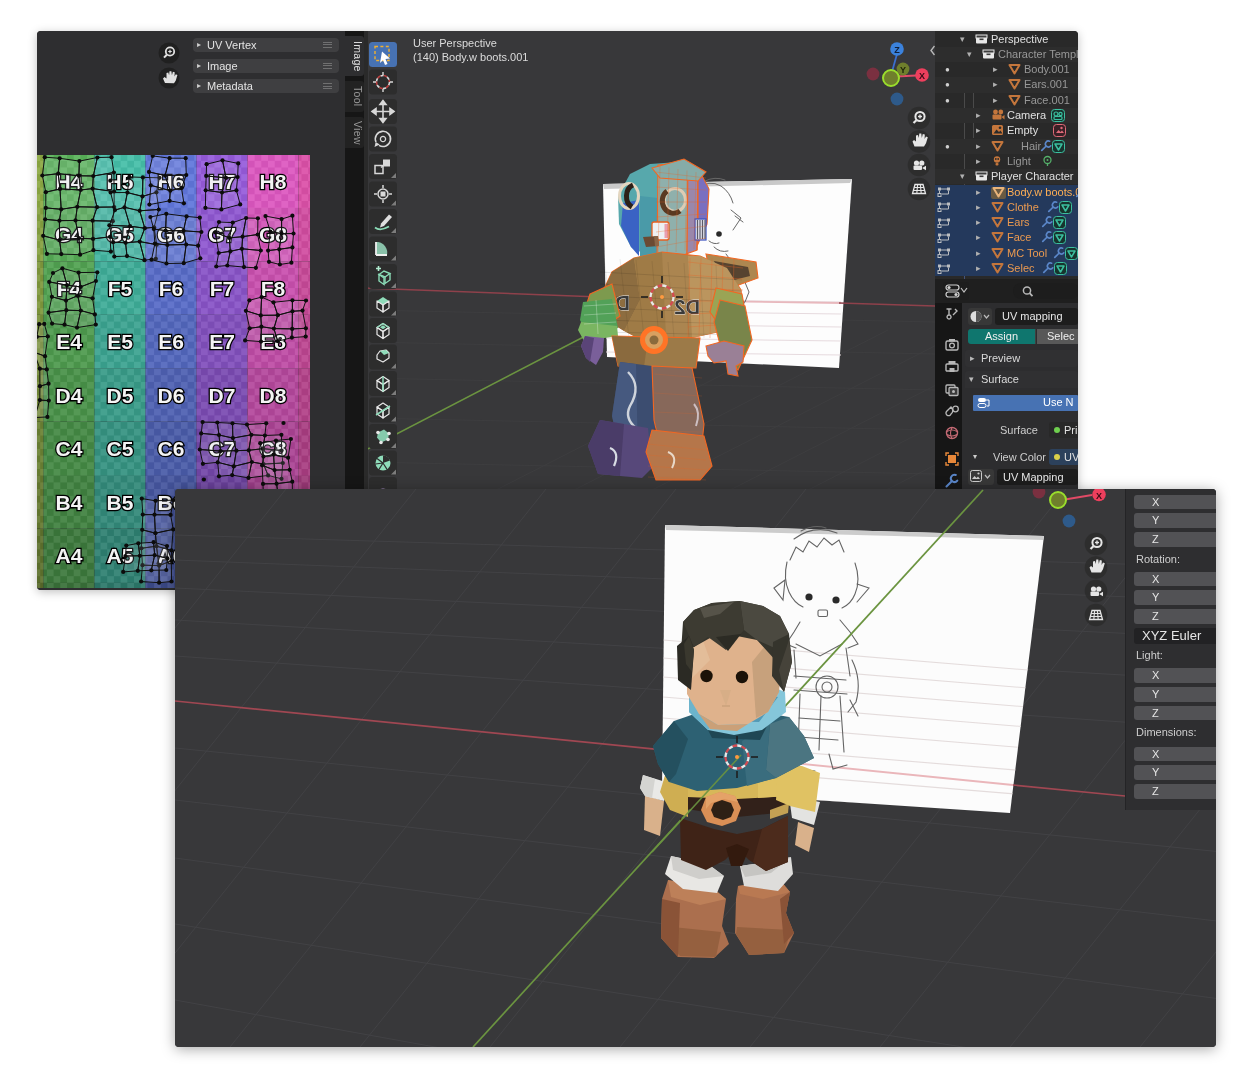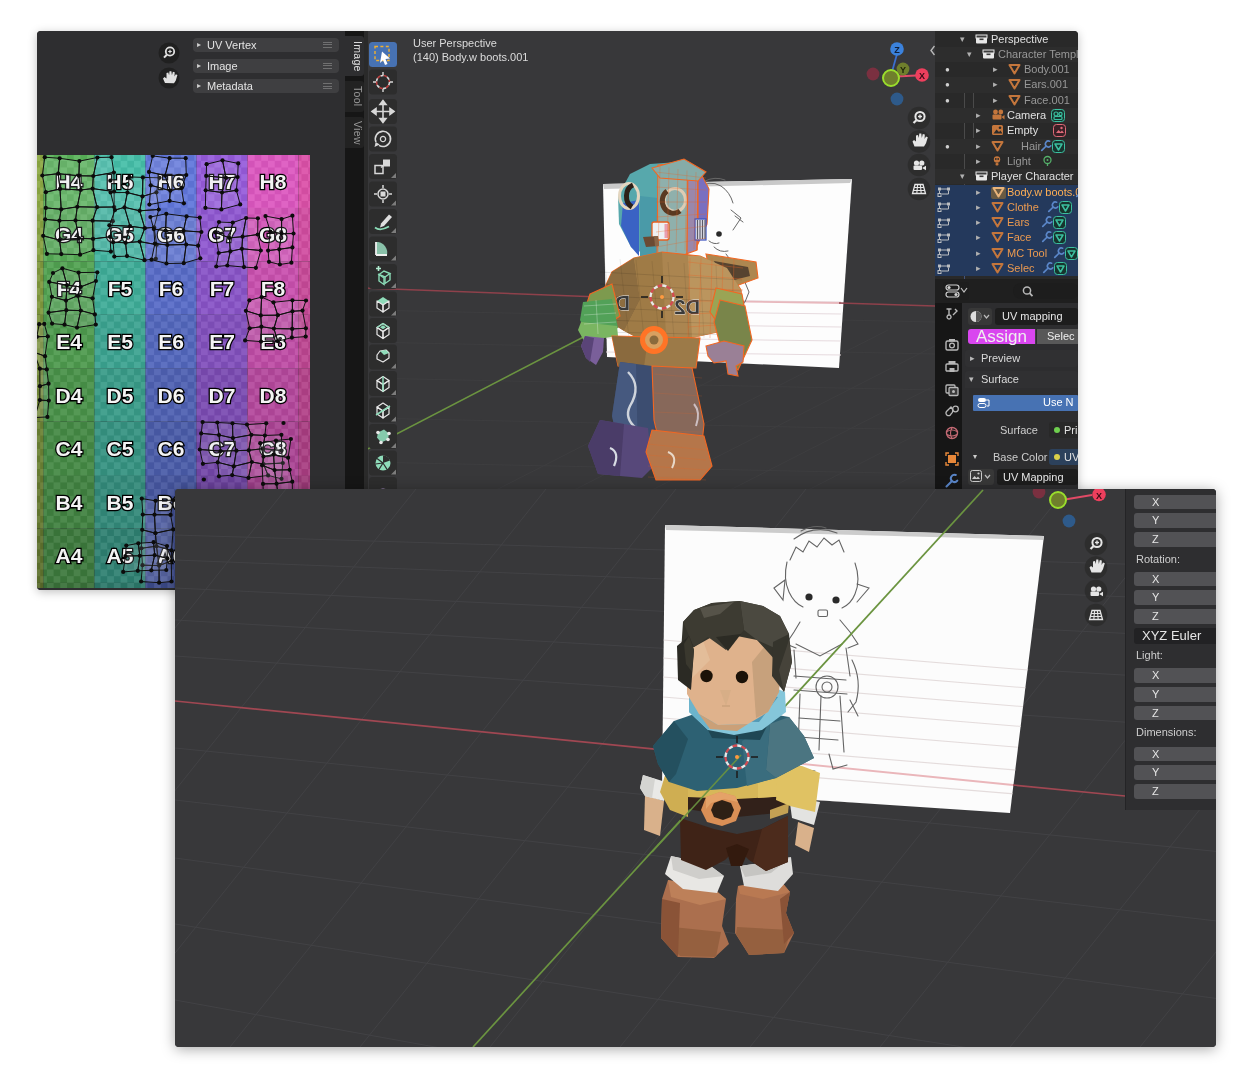--- a/index.html
+++ b/index.html
@@ -1142,41 +1142,41 @@
         <path d="M2.5,13.5 L8,8 M11.8,2 a3.6,3.6 0 1 0 1.5,5.6" fill="none" stroke="#5a86c8" stroke-width="2" stroke-linecap="round"></path>
       </svg>
       <div class="abs" style="left:27px;top:24px;width:116px;height:287px;background:#2d2d2f"></div>
       <div class="abs" style="left:33px;top:29px;width:24px;height:17px;background:#383838;border-radius:3px"></div>
       <svg class="abs" style="left:35px;top:31px" width="20" height="13">
         <circle cx="6" cy="6.5" r="5.5" fill="#ddd"></circle>
         <path d="M6,1 a5.5,5.5 0 0 1 0,11 z" fill="#555"></path>
         <path d="M14,5 l2.5,3 l2.5,-3" fill="none" stroke="#bbb" stroke-width="1.2"></path>
       </svg>
       <div class="abs" style="left:60px;top:29px;width:83px;height:17px;background:#1d1d1d;border-radius:3px;color:#e6e6e6;font-size:11px;line-height:17px;padding-left:7px">UV mapping</div>
-      <div class="abs" style="left:33px;top:49.5px;width:68px;height:15px;background:#d946ef;border-radius:3px 0 0 3px;border-right:1px solid #404040;color:#efefef;font-size:17px;line-height:15px;text-align:center">Assign</div>
+      <div class="abs" style="left:33px;top:49.5px;width:68px;height:15px;background:#0f766e;border-radius:3px 0 0 3px;border-right:1px solid #404040;color:#efefef;font-size:11px;line-height:15px;text-align:center">Assign</div>
       <div class="abs" style="left:102px;top:49.5px;width:41px;height:15px;background:#585858;color:#efefef;font-size:11px;line-height:15px;padding-left:10px">Selec</div>
       <div class="abs" style="left:30px;top:71px;width:113px;height:17px;background:#303032;border-radius:3px;color:#dadada;font-size:11px;line-height:17px;padding-left:16px"><span style="position:absolute;left:5px;font-size:9px;color:#bbb">▸</span>Preview</div>
       <div class="abs" style="left:30px;top:92px;width:113px;height:17px;background:#303032;border-radius:3px 3px 0 0;color:#dadada;font-size:11px;line-height:17px;padding-left:16px"><span style="position:absolute;left:4px;font-size:9px;color:#bbb">▾</span>Surface</div>
       <div class="abs" style="left:38px;top:116px;width:105px;height:15.5px;background:#4772b3;border-radius:1px;color:#fff;font-size:11px;line-height:15.5px">
         <svg width="14" height="12" style="position:absolute;left:4px;top:2px">
           <rect x="1" y="1" width="8" height="4" rx="2" fill="#fff"></rect>
           <rect x="1" y="6.5" width="8" height="4" rx="2" fill="none" stroke="#fff"></rect>
           <path d="M9,3 h3 v6 h-2" fill="none" stroke="#fff"></path>
         </svg>
         <span style="position:absolute;left:70px;white-space:nowrap">Use N</span>
       </div>
       <div class="abs" style="left:30px;top:143px;width:113px;height:16px;color:#cdcdcd;font-size:11px;line-height:16px">
         <span style="position:absolute;left:35px">Surface</span>
         <span style="position:absolute;left:84px;top:0;width:32px;height:16px;background:#282828;border-radius:3px"></span>
         <span style="position:absolute;left:89px;top:5px;width:6px;height:6px;border-radius:3px;background:#6fcf4f"></span>
         <span style="position:absolute;left:99px;color:#e2e2e2">Prin</span>
       </div>
       <div class="abs" style="left:30px;top:170px;width:113px;height:16px;color:#cdcdcd;font-size:11px;line-height:16px">
         <span style="position:absolute;left:8px;font-size:8px;color:#ccc">▾</span>
-        <span style="position:absolute;left:28px">Base Color</span>
+        <span style="position:absolute;left:28px">View Color</span>
         <span style="position:absolute;left:84px;top:0;width:32px;height:16px;background:#2c415c;border-radius:3px"></span>
         <span style="position:absolute;left:89px;top:5px;width:6px;height:6px;border-radius:3px;background:#d8cf4a"></span>
         <span style="position:absolute;left:99px;color:#e2e2e2">UV</span>
       </div>
       <div class="abs" style="left:33px;top:189.5px;width:26px;height:16px;background:#383838;border-radius:3px"></div>
       <svg class="abs" style="left:35px;top:191px" width="22" height="13">
         <rect x="0.5" y="0.5" width="11" height="11" rx="2" fill="none" stroke="#ccc"></rect>
         <path d="M2,9 l2.5,-3 l2,2 l1.5,-1.5 l2,2.5 z" fill="#ccc"></path>
         <circle cx="8.5" cy="3.5" r="1.1" fill="#ccc"></circle>
         <path d="M15,5 l2.5,3 l2.5,-3" fill="none" stroke="#bbb" stroke-width="1.2"></path>

